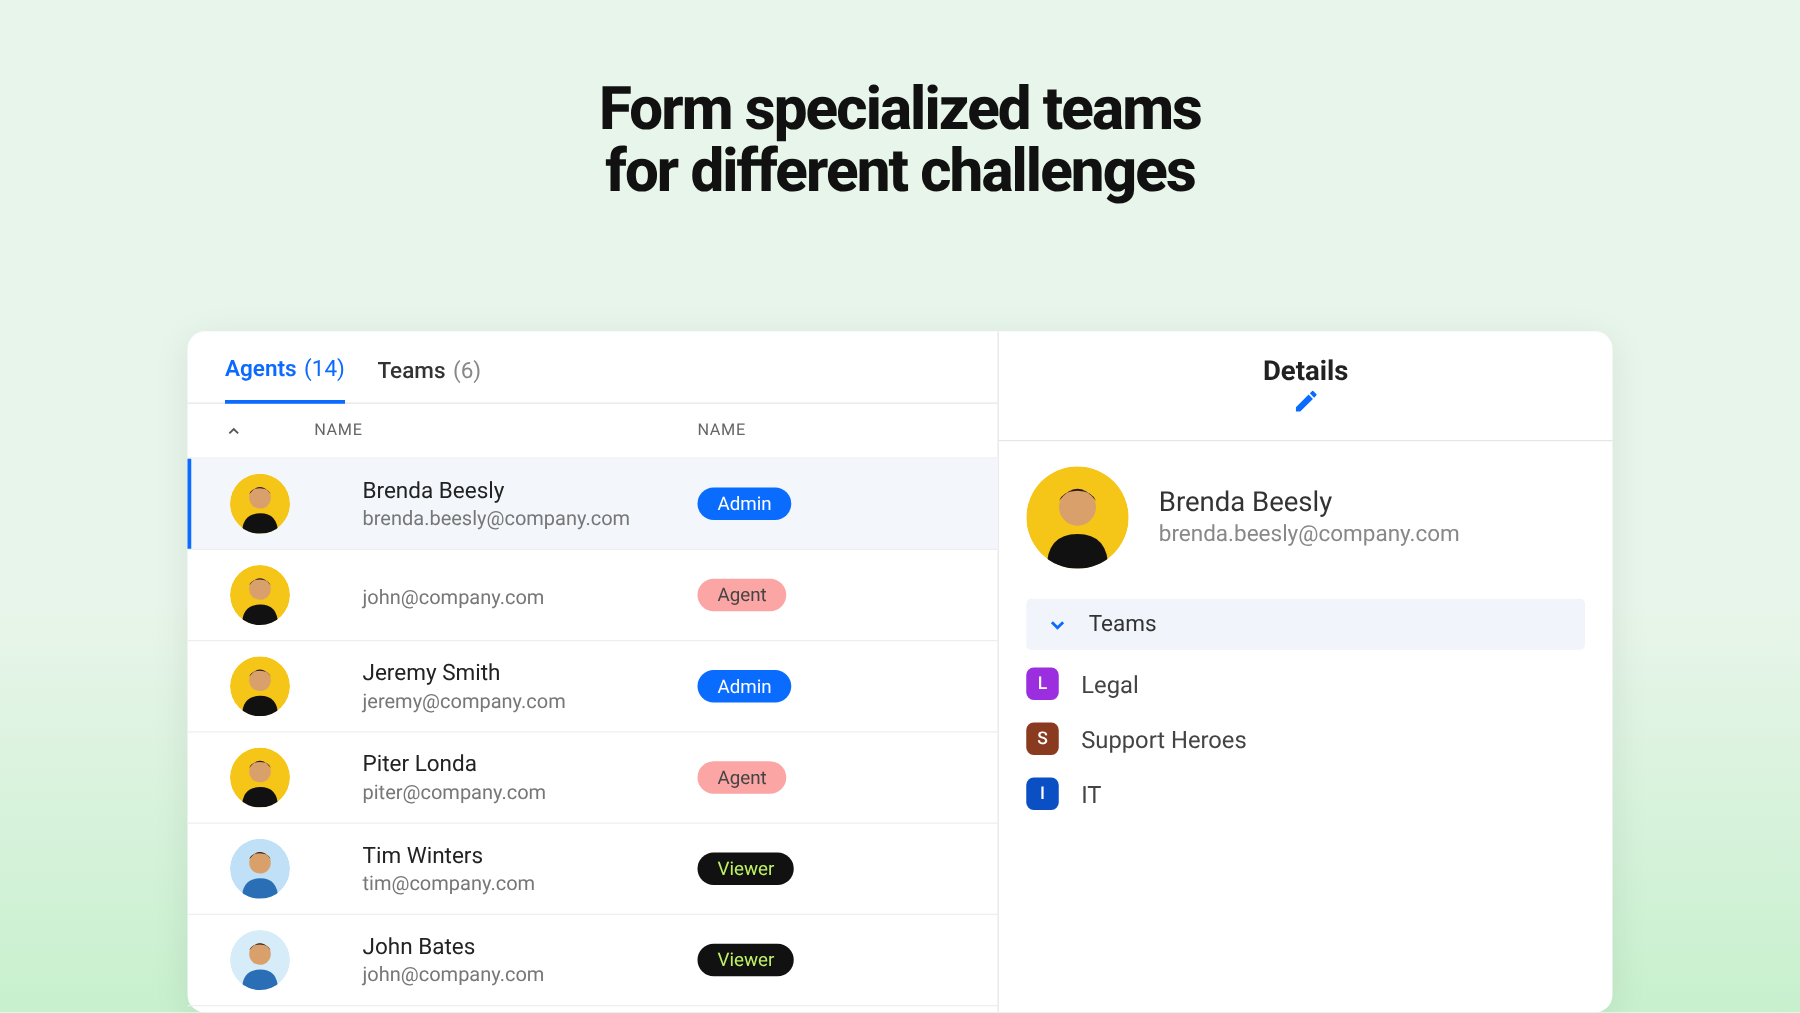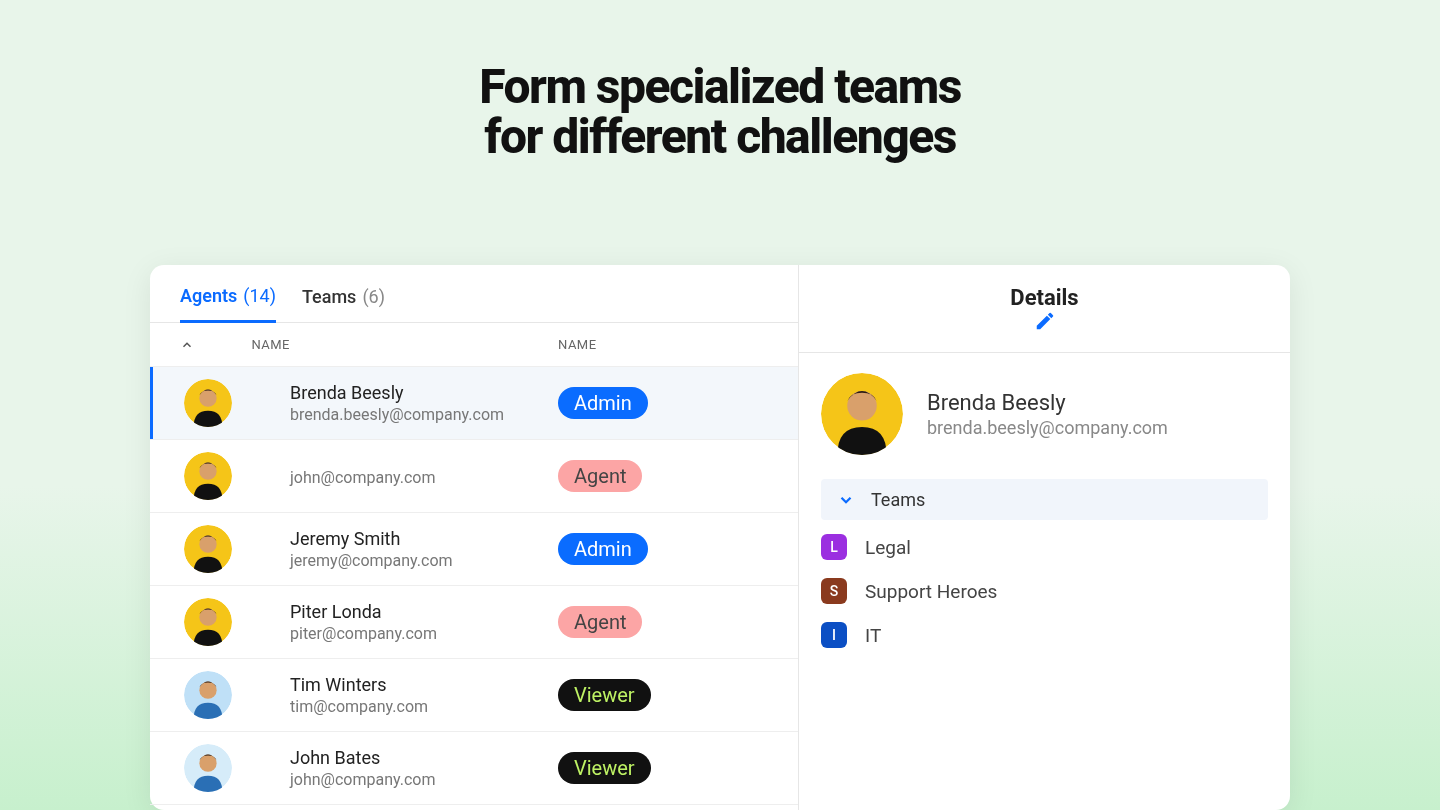--- a/index.html
+++ b/index.html
@@ -105,21 +105,21 @@
   }
   .avatar svg { width: 48px; height: 48px; }
   .nameCol { flex: 1; }
   .agent-name { font-size: 18px; color: #222; }
   .agent-email { font-size: 16px; color: #777; margin-top:2px;}
   .roleCol { width: 210px; }
   .badge {
     display: inline-block;
     padding: 4px 16px;
     border-radius: 999px;
-    font-size: 20px;
+    font-size: 15px;
   }
   .badge-admin { background: #0a6cff; color: #fff; }
   .badge-agent { background: #fca5a5; color: #444; }
   .badge-viewer { background: #111; color: #bef264; }
   
   .details-header {
     display: flex;
     justify-content: space-between;
     align-items: center;
     padding: 20px 26px 16px 26px;

